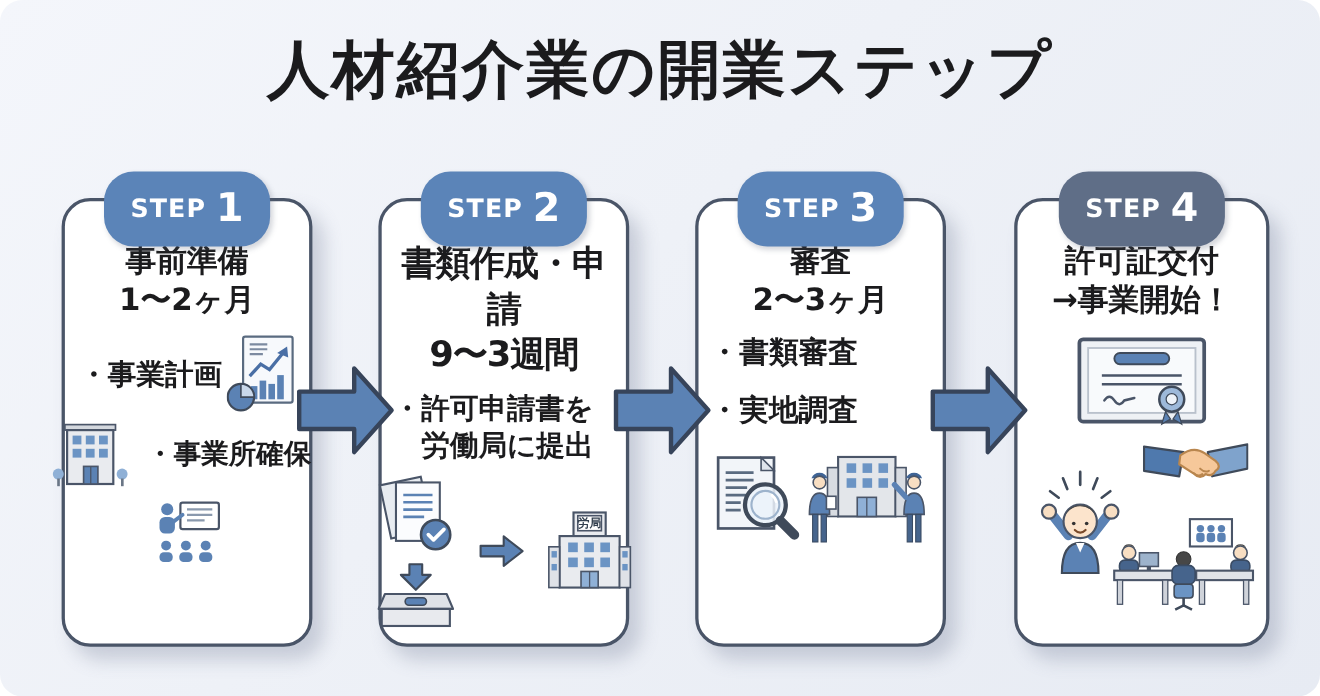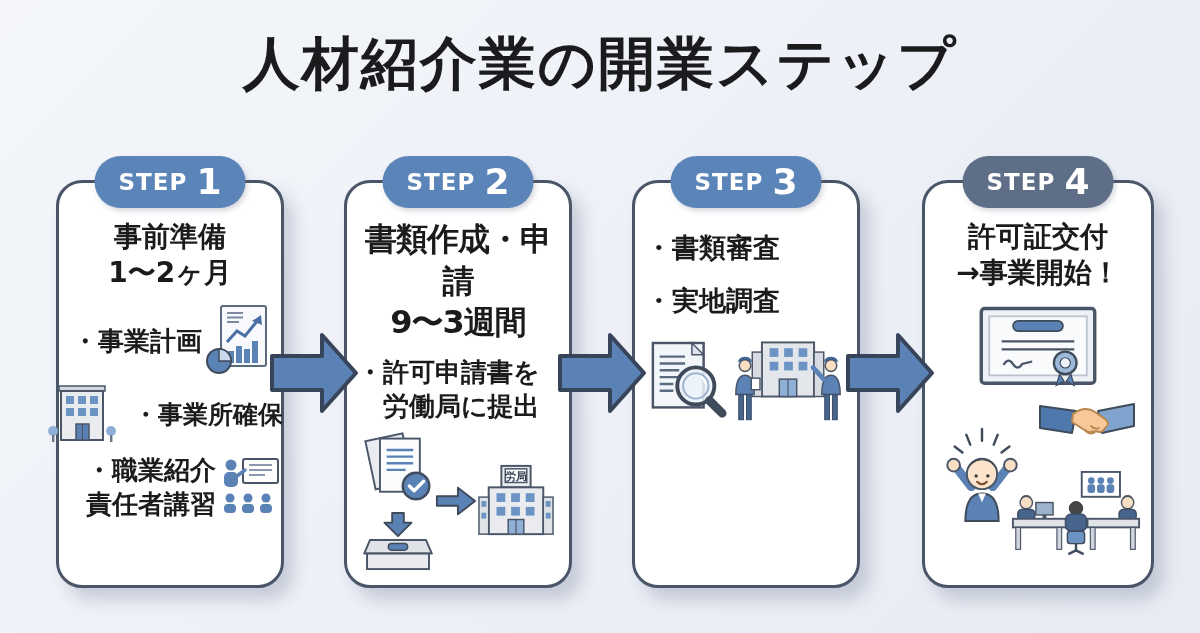--- a/index.html
+++ b/index.html
@@ -3,20 +3,21 @@
 <meta charset="utf-8">
 <style>
   * { margin:0; padding:0; box-sizing:border-box; }
   html,body { width:1200px; height:633px; }
   body { font-family:"DejaVu Sans","Liberation Sans",sans-serif; }
 
   .canvas {
     position:relative; width:1200px; height:633px; overflow:hidden;
     background:linear-gradient(135deg,#f4f6fb 0%,#eef1f7 45%,#e7ebf3 100%);
     color:#1b1b1d;
+    border-radius:20px;
   }
 
   .page-title {
     position:absolute; top:26px; left:0; width:100%;
     text-align:center; font-size:57px; font-weight:800; letter-spacing:2px;
     color:#1b1b1d;
   }
 
   
   .card {
@@ -25,47 +26,47 @@
     box-shadow:10px 12px 16px rgba(110,120,145,0.30);
   }
   .card--1 { left:56px; }
   .card--2 { left:344px; }
   .card--3 { left:632px; }
   .card--4 { left:922px; width:232px; }
 
   .badge {
     position:absolute; top:-27px; left:50%; transform:translateX(-50%);
     background:#5b84b8; color:#fff; border-radius:27px;
-    height:52px; padding:0 24px; display:flex; align-items:center; gap:9px;
+    height:68px; padding:0 24px; display:flex; align-items:center; gap:9px;
     white-space:nowrap; box-shadow:2px 3px 5px rgba(90,100,120,0.25);
   }
   .badge--slate { background:#5f6e87; }
   .badge-word { font-size:23px; font-weight:600; letter-spacing:1px; }
   .badge-num  { font-size:36px; font-weight:700; line-height:1; }
 
   .card-body {
     width:100%; height:100%; padding:36px 10px 8px;
     display:flex; flex-direction:column; align-items:center;
   }
   .heading { font-size:28px; font-weight:800; line-height:1.3; text-align:center; }
   .heading--tight { font-size:32px; letter-spacing:-1px; }
 
   .row { display:flex; align-items:center; justify-content:center; }
   .bullet { font-size:26px; font-weight:800; line-height:1.3; white-space:nowrap; }
   .bullet-block { align-self:flex-start; text-align:right; }
   .indent { padding-left:26px; }
 
   
   .c1-row1 { margin-top:12px; gap:4px; }
-  .c1-row2 { margin-top:2px; gap:16px; margin-left:-10px; }
+  .c1-row2 { margin-top:2px; gap:16px; margin-left:-10px;font-family:Liberation Mono, monospace; }
   .c1-row3 { margin-top:6px; gap:2px; }
 
   
   .c2-bullets { margin-top:12px; }
-  .c2-cluster { display:flex; align-items:center; gap:0; margin-top:8px; }
+  .c2-cluster { display:flex; align-items:center; gap:20px; margin-top:8px; }
   .c2-stack { display:flex; flex-direction:column; align-items:center; gap:2px; }
 
   
   .c3-bullets { margin-top:14px;font-family:Liberation Mono, monospace; }
   .c3-bullets .bullet { font-size:27px; }
   .c3-bullets .bullet + .bullet { margin-top:18px; }
   .c3-art { display:flex; align-items:center; margin-top:16px; gap:2px; }
 
   
   .c4-cert { margin-top:14px; }
@@ -132,24 +133,20 @@
             <circle cx="6" cy="49" r="5" fill="#8fb0d6"></circle>
               <rect x="5" y="53" width="2.4" height="7" fill="#6a7686"></rect>
             <circle cx="64" cy="49" r="5" fill="#8fb0d6"></circle>
               <rect x="63" y="53" width="2.4" height="7" fill="#6a7686"></rect>
           </svg>
         </span>
         <span class="bullet" style="font-size:25px">・事業所確保</span>
       </div>
 
       <div class="row c1-row3">
-        <span class="bullet bullet-block">
-          <div>・職業紹介</div>
-          <div class="indent">責任者講習</div>
-        </span>
         <span>
           <svg width="62" height="58" viewBox="0 0 62 58">
             <rect x="25" y="2" width="35" height="24" rx="2" fill="#ffffff" stroke="#4a5568" stroke-width="2"></rect>
             <path d="M31 8h23M31 13h23M31 18h16" stroke="#8a99ad" stroke-width="2" fill="none"></path>
             <circle cx="13" cy="8" r="5.5" fill="#5b82b4"></circle>
             <rect x="6" y="15" width="14" height="15" rx="5" fill="#5b82b4"></rect>
             <line x1="19" y1="19" x2="27" y2="13" stroke="#5b82b4" stroke-width="3.5" stroke-linecap="round"></line>
             <circle cx="12" cy="41" r="4.5" fill="#5b82b4"></circle>
               <rect x="6" y="47" width="12" height="9" rx="4" fill="#5b82b4"></rect>
             <circle cx="30" cy="41" r="4.5" fill="#5b82b4"></circle>
@@ -230,20 +227,24 @@
       </div>
     </div>
   </div>
 
   <div class="card card--3">
     <div class="badge">
       <span class="badge-word">STEP</span>
       <span class="badge-num">3</span>
     </div>
     <div class="card-body">
+      <div class="heading">
+        <div>審査</div>
+        <div>2〜3ヶ月</div>
+      </div>
 
       <div class="bullet-block c3-bullets">
         <div class="bullet">・書類審査</div>
         <div class="bullet">・実地調査</div>
       </div>
 
       <div class="c3-art">
         <span>
           <svg width="82" height="86" viewBox="0 0 84 86">
             <rect x="6" y="2" width="52" height="66" fill="#f2f5f9" stroke="#4a5568" stroke-width="2.5"></rect>

